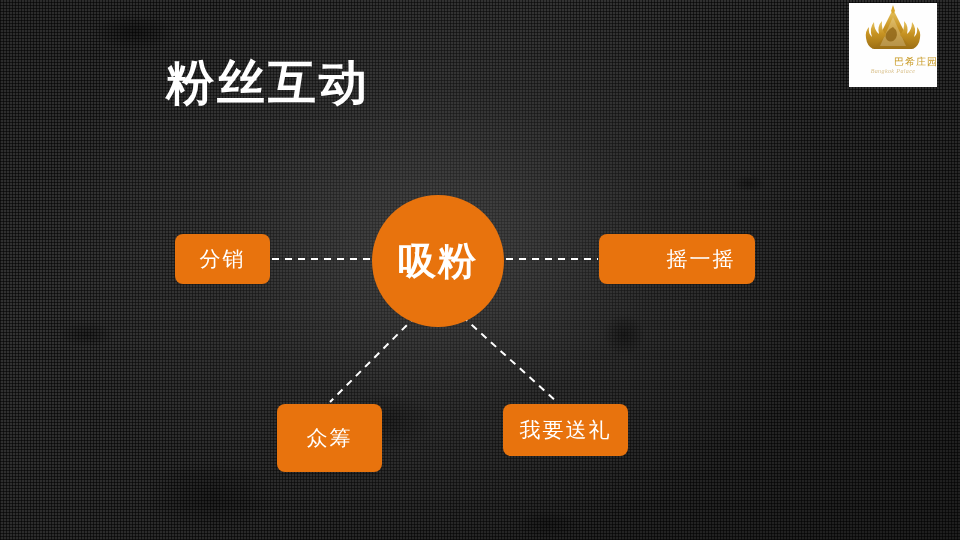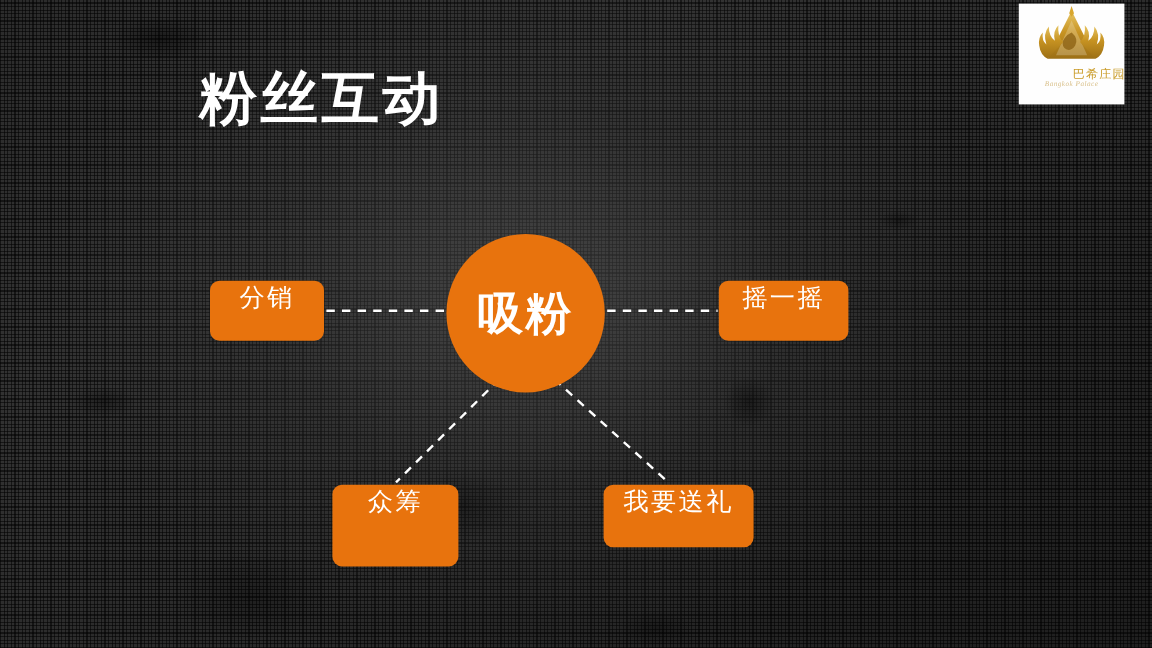--- a/index.html
+++ b/index.html
@@ -116,30 +116,30 @@
   #connectors {
     position: absolute;
     inset: 0;
     z-index: 3;
   }
   .node-box {
     position: absolute;
     background: #E8730D;
     border-radius: 8px;
     display: flex;
-    align-items: flex-start;
+    align-items: center;
     justify-content: center;
     color: #FFFFFF;
     font-size: 21px;
     letter-spacing: 2px;
     z-index: 5;
     font-family: "DejaVu Sans", "Liberation Sans", sans-serif;
   }
   #node-fenxiao   { left:175px; top:234px; width:95px;  height:50px; }
-  #node-yaoyiyao  { left:599px; top:234px; width:108px; height:50px; }
+  #node-yaoyiyao  { left:599px; top:234px; width:108px; height:50px;padding-left:48px; }
   #node-zhongchou { left:277px; top:404px; width:105px; height:68px; }
   #node-songli    { left:503px; top:404px; width:125px; height:52px; }
 
   #node-center {
     position: absolute;
     left: 372px;
     top: 195px;
     width: 132px;
     height: 132px;
     border-radius: 50%;

